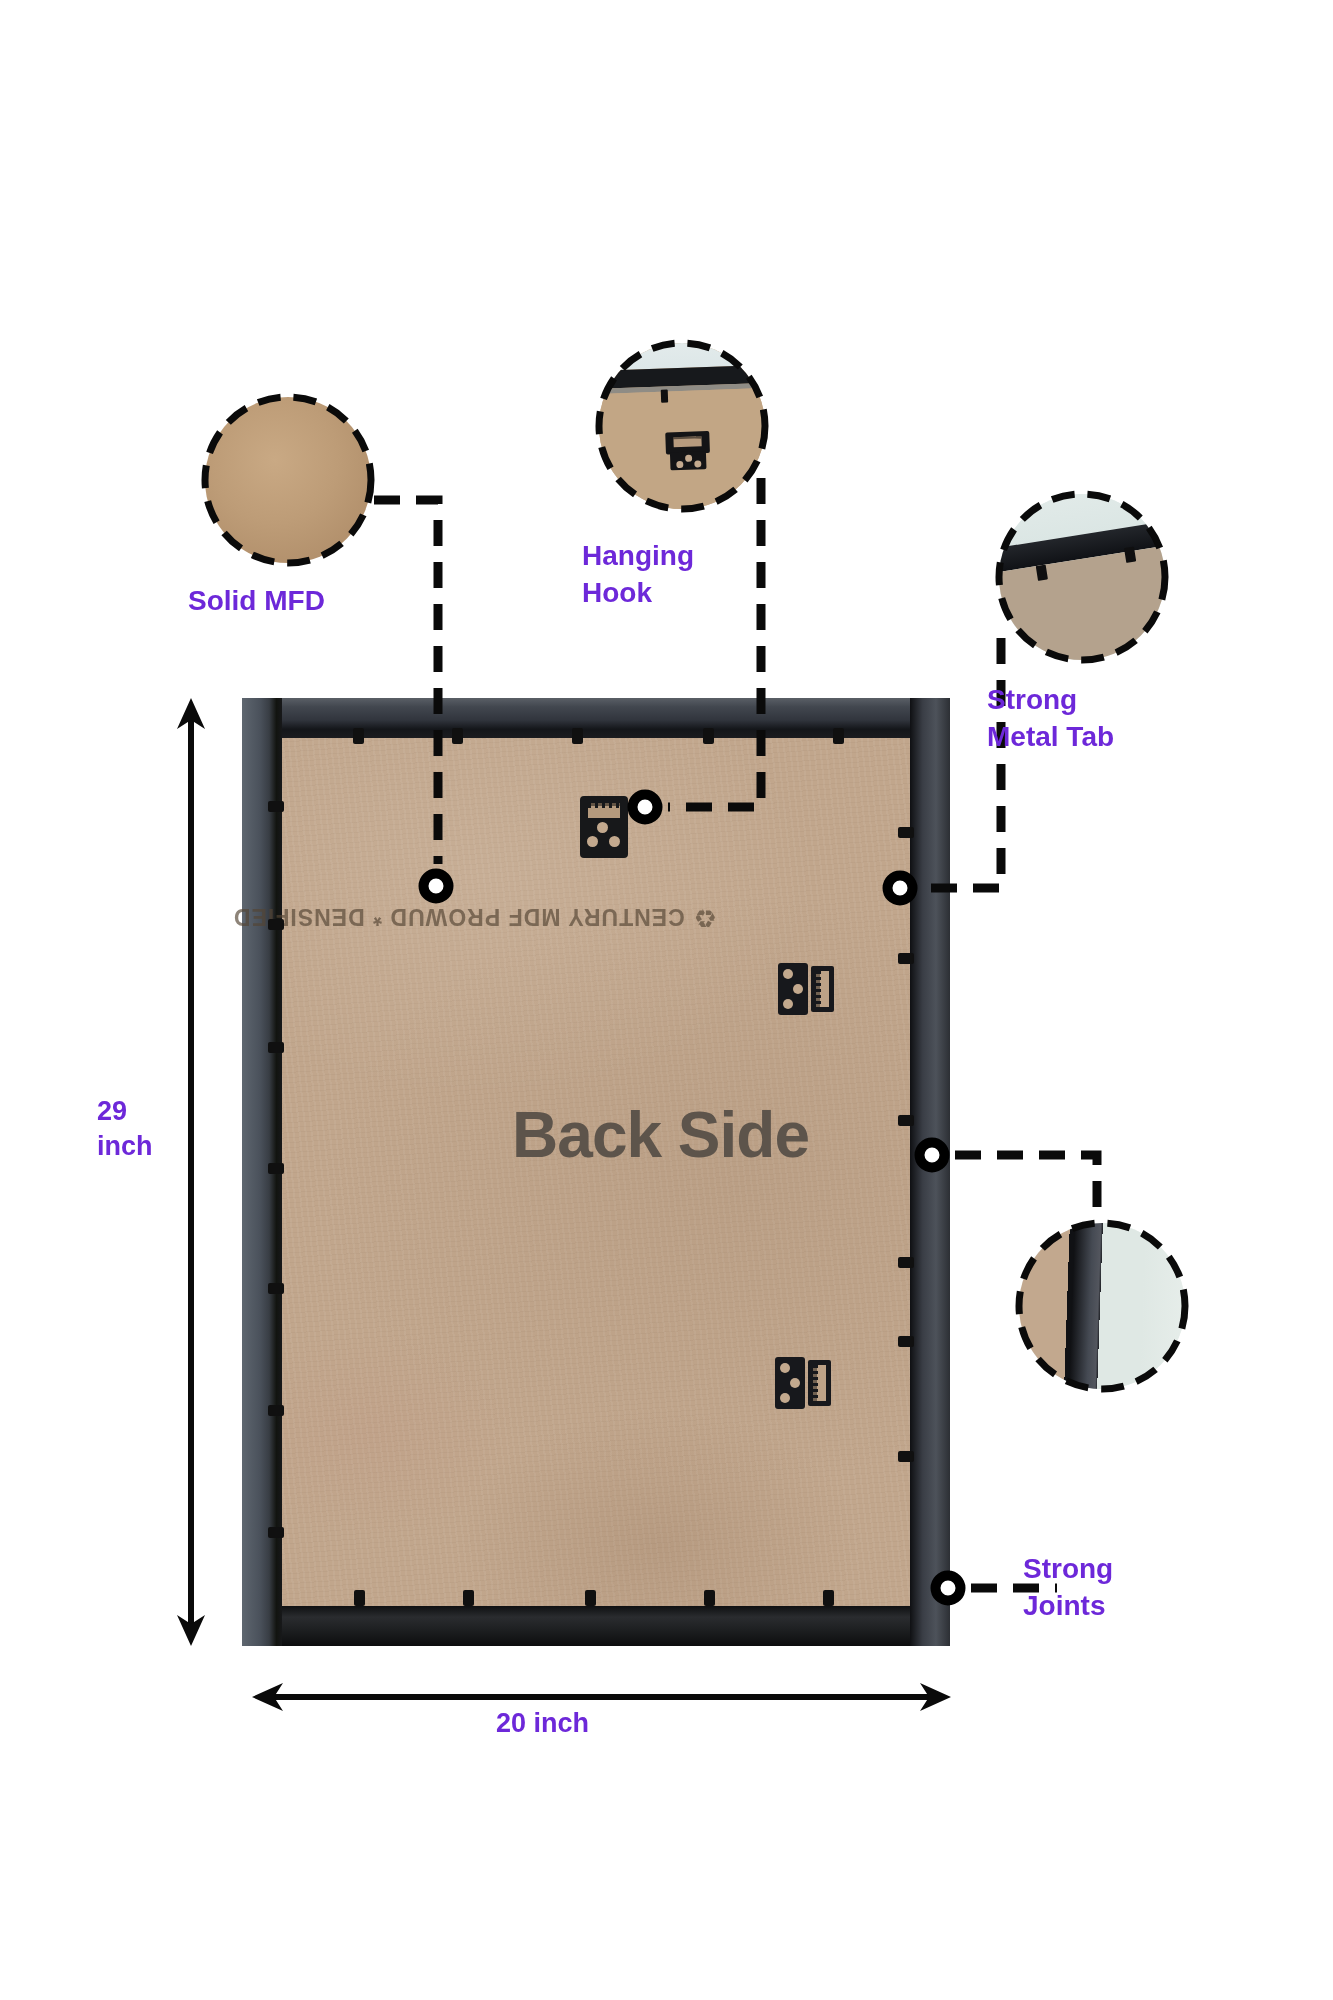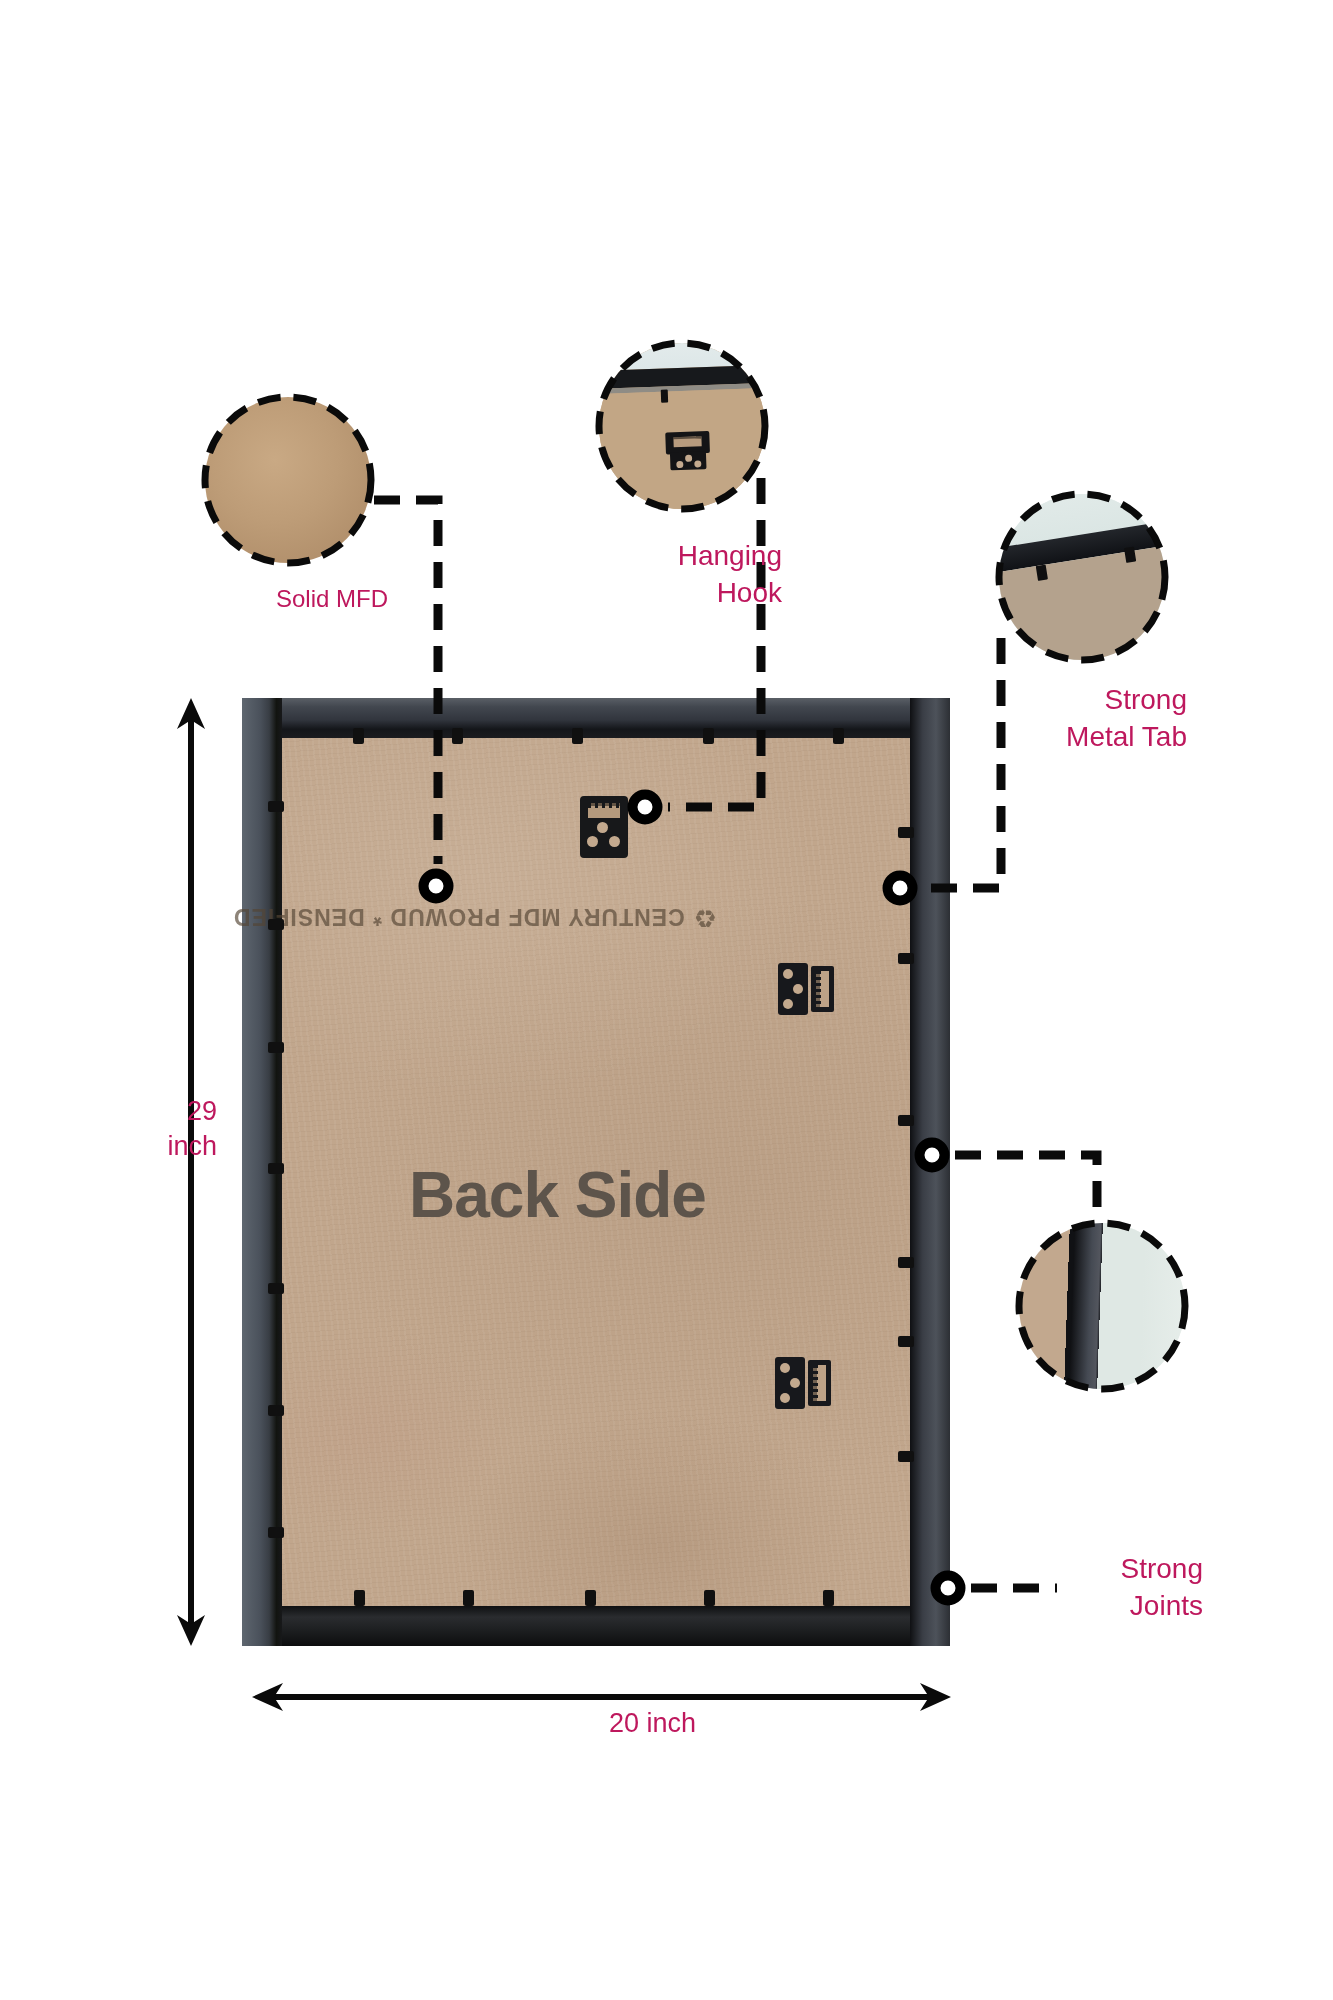--- a/index.html
+++ b/index.html
@@ -26,21 +26,21 @@
       radial-gradient(210px 150px at 14% 80%, rgba(186,122,110,.09), transparent 70%),
       repeating-linear-gradient(84deg, rgba(255,255,255,.05) 0 2px, rgba(0,0,0,0) 2px 6px),
       repeating-linear-gradient(-4deg, rgba(96,70,50,.05) 0 1px, rgba(0,0,0,0) 1px 5px),
       var(--mdf-panel,#c1a68c);}
 
   .watermark{position:absolute;left:257px;top:898px;width:460px;height:40px;line-height:40px;
     transform:rotate(180deg);color:rgba(84,68,52,.66);font-size:23px;font-weight:bold;
     letter-spacing:1px;white-space:nowrap;z-index:2;}
   .watermark .recycle{font-family:"DejaVu Sans",sans-serif;margin-right:8px;font-size:26px;}
 
-  .back-side{position:absolute;left:409px;top:1158px;width:400px;text-align:left;
+  .back-side{position:absolute;left:409px;top:1098px;width:400px;text-align:right;
     font-size:64px;font-weight:bold;letter-spacing:-1px;color:var(--back-side-text,#5d544b);z-index:2;}
 
   
   .tab{position:absolute;background:#101010;border-radius:2px;z-index:2;}
   .tab.h{width:11px;height:16px;} .tab.v{width:16px;height:11px;}
 
   
   .hook{position:absolute;left:580px;top:796px;width:48px;height:62px;z-index:2;}
   .hook .plate{position:absolute;left:0;top:0;width:48px;height:62px;background:#17181a;border-radius:4px;}
   .hook .slot{position:absolute;left:8px;top:7px;width:32px;height:15px;background:#b59a7d;
@@ -68,23 +68,23 @@
   #co-tab{left:999px;top:494px;background:#e4edeb;}
   #co-stabler{left:1019px;top:1223px;background:#ecf1ee;}
   .mini-hook{position:absolute;left:113px;top:136px;width:44px;height:40px;}
   .mini-hook .p1{position:absolute;left:0;top:0;width:44px;height:22px;background:#141416;border-radius:2px;}
   .mini-hook .sl{position:absolute;left:8px;top:5px;width:28px;height:10px;background:#b79b7e;
     box-shadow:inset 0 2px 0 rgba(0,0,0,.5);}
   .mini-hook .p2{position:absolute;left:4px;top:20px;width:36px;height:18px;background:#141416;border-radius:2px;}
   .mini-tab{position:absolute;background:#0f0f10;border-radius:1px;}
 
   
-  .label{position:absolute;font-weight:normal;color:#be185d;text-align:right;
+  .label{position:absolute;font-weight:bold;color:#6d28d9;text-align:left;
     white-space:pre-line;line-height:1.32;z-index:5;}
-  #lb-mfd{left:188px;top:583px;width:200px;font-size:24px;}
+  #lb-mfd{left:188px;top:583px;width:200px;font-size:28px;}
   #lb-hook{left:582px;top:538px;width:200px;font-size:28px;}
   #lb-tab{left:987px;top:682px;width:200px;font-size:28px;}
   #lb-stabler{left:982px;top:1412px;width:240px;font-size:28px;}
   #lb-joints{left:1023px;top:1551px;width:180px;font-size:28px;}
   #lb-height{left:97px;top:1094px;width:120px;font-size:27px;line-height:1.3;}
   #lb-width{left:496px;top:1706px;width:200px;font-size:27px;}
 
   .overlay{position:absolute;left:0;top:0;z-index:4;pointer-events:none;}
 </style>
 </head>

